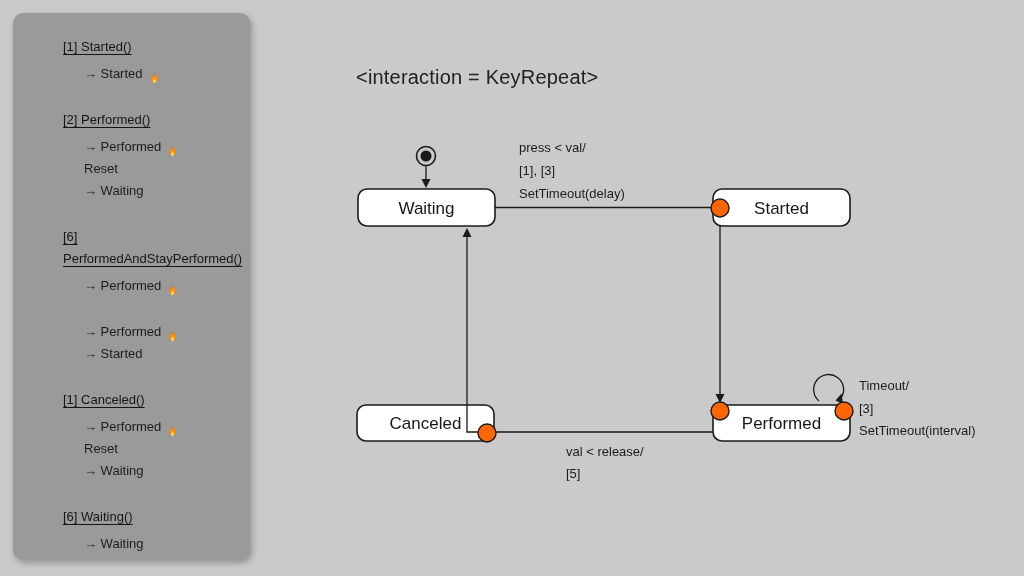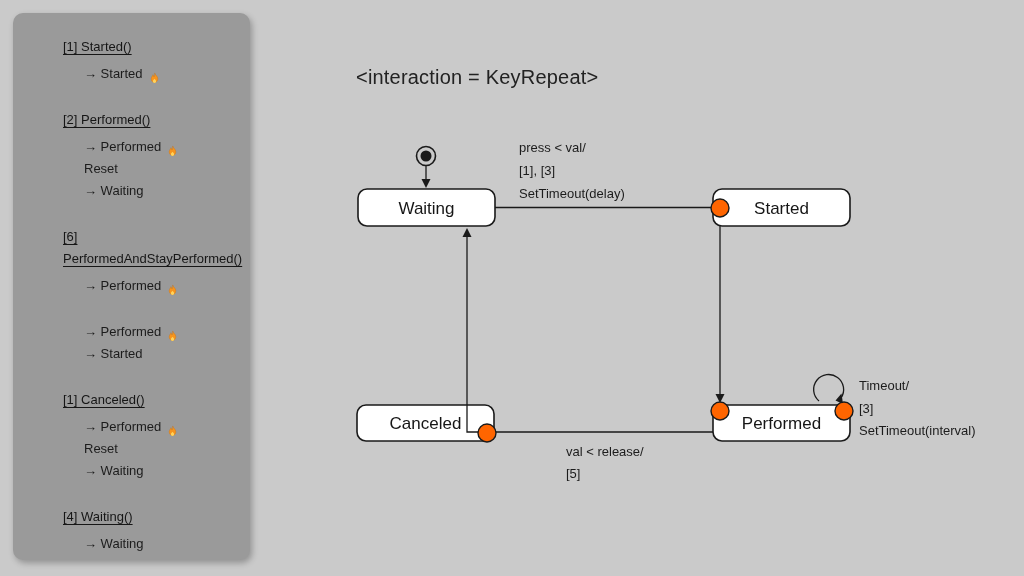--- a/index.html
+++ b/index.html
@@ -112,21 +112,21 @@
           <div class="case-item">
             <span>Reset</span>
           </div>
           <div class="case-item">
             <span>→ Waiting</span>
           </div>
         </div>
   </div>
 
   <div class="case">
-    <div class="case-title">[4] Waiting()</div>
+    <div class="case-title">[6] Waiting()</div>
     <div class="case-items">
           <div class="case-item">
             <span>→ Waiting</span>
           </div>
         </div>
   </div>
 </div>
 </aside>
 
 <div class="diagram-title">&lt;interaction = KeyRepeat&gt;</div>

